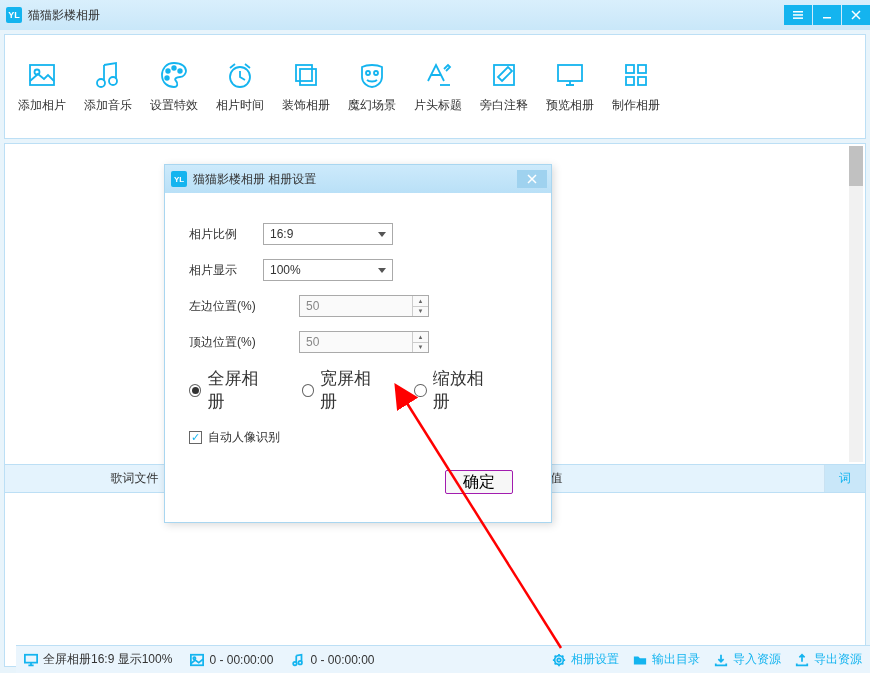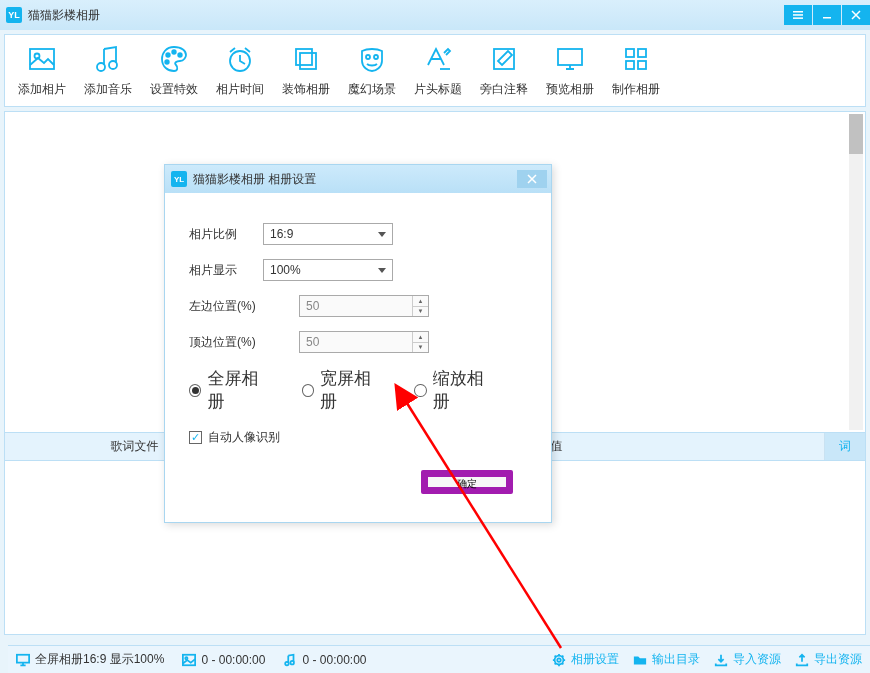--- a/index.html
+++ b/index.html
@@ -6,21 +6,21 @@
   body { width: 870px; height: 673px; background: #e8f4fb; position: relative; overflow: hidden; }
   
   
   .titlebar { height: 30px; background: linear-gradient(to bottom,#d9effc,#c9e7f9); display: flex; align-items: center; padding-left: 6px; font-size: 12px; color: #333; }
   .titlebar .app-icon { width: 16px; height: 16px; background: #14b4ef; color:#fff; font-size: 9px; font-weight: bold; display:flex; align-items:center; justify-content:center; border-radius:2px; margin-right:6px; }
   .titlebar .win-controls { margin-left:auto; display:flex; }
   .titlebar .win-btn { width: 28px; height: 20px; background: #14b4ef; color:#fff; display:flex; align-items:center; justify-content:center; margin-left:1px; cursor:pointer; }
   .titlebar .win-btn svg { width:12px; height:12px; }
   
   
-  .toolbar { background:#fff; border: 1px solid #bcdff5; margin: 4px; display:flex; padding: 8px 4px; }
+  .toolbar { background:#fff; border: 1px solid #bcdff5; margin: 4px; display:flex; padding: 24px 4px; }
   .tool-item { width: 66px; display:flex; flex-direction:column; align-items:center; cursor:pointer; color:#14b4ef; font-size:12px; }
   .tool-item .tool-icon { width:32px; height:32px; display:flex; align-items:center; justify-content:center; margin-bottom:6px; }
   .tool-item .tool-icon svg { width:32px; height:32px; fill:none; stroke:#14b4ef; stroke-width:1.8; }
   .tool-item .label { color:#333; }
   
   
   .canvas-area { background:#fff; border:1px solid #bcdff5; margin:0 4px; height: 322px; position:relative; }
   .canvas-scroll { position:absolute; right:2px; top:2px; bottom:2px; width:14px; background:#f1f1f1; }
   .canvas-scroll .thumb { background:#c1c1c1; height:40px; width:100%; }
   
@@ -28,21 +28,21 @@
   .table-header { display:flex; background:#e4f3fd; border:1px solid #bcdff5; border-top:none; margin:0 4px; height:28px; font-size:12px; color:#333; align-items:center; }
   .table-header .col { padding:0 8px; border-right:1px solid #c9e2f2; height:100%; display:flex; align-items:center; justify-content:center; }
   .table-header .col:first-child { width:260px; }
   .table-header .col:nth-child(2) { flex:1; }
   .table-header .col.small { width:52px; }
   .table-header .col.last { width:40px; background:#c9e7f9; color:#14b4ef; border-right: none; }
   
   .table-body { background:#fff; border:1px solid #bcdff5; border-top:none; margin:0 4px; height: 174px; }
   
   
-  .statusbar { position:absolute; left:8px; right:0; bottom:0; height:28px; background:#eaf5fd; border-top:1px solid #bcdff5; display:flex; align-items:center; font-size:12px; color:#333; padding:0 8px; }
+  .statusbar { position:absolute; left:16px; right:0; bottom:0; height:28px; background:#eaf5fd; border-top:1px solid #bcdff5; display:flex; align-items:center; font-size:12px; color:#333; padding:0 8px; }
   .statusbar .grp { display:flex; align-items:center; margin-right:18px; }
   .statusbar .grp svg { width:14px; height:14px; margin-right:5px; stroke:#14b4ef; fill:none; stroke-width:2; }
   .statusbar .grp.blue { color:#14b4ef; cursor:pointer; }
   .statusbar .right { margin-left:auto; display:flex; }
   .statusbar .right .grp { margin-left:14px; margin-right:0; }
   
   
   .dialog { position:absolute; left:164px; top:164px; width:388px; background:#fff; border:1px solid #a9d6f0; box-shadow: 2px 2px 8px rgba(0,0,0,0.15); }
   .dialog-title { height:28px; background:linear-gradient(to bottom,#cdeafb,#b9e0f7); display:flex; align-items:center; padding-left:6px; font-size:12px; color:#333; }
   .dialog-title .app-icon { width:16px; height:16px; background:#14b4ef; color:#fff; font-size:8px; font-weight:bold; display:flex; align-items:center; justify-content:center; border-radius:2px; margin-right:6px; }
@@ -60,21 +60,21 @@
   .radio-row { display:flex; align-items:center; margin-bottom:16px; margin-top:8px; }
   .radio-item { display:flex; align-items:center; margin-right:30px; cursor:pointer; font-size:17px; }
   .radio { width:13px; height:13px; border:1px solid #666; border-radius:50%; margin-right:6px; display:flex; align-items:center; justify-content:center; }
   .radio.checked .dot { width:7px; height:7px; background:#333; border-radius:50%; }
   
   .check-row { display:flex; align-items:center; margin-bottom: 24px; font-size:12px; }
   .checkbox { width:13px; height:13px; border:1px solid #666; margin-right:6px; display:flex; align-items:center; justify-content:center; background:#fff; }
   .checkbox.checked::after { content:"✓"; font-size:11px; color:#14b4ef; line-height:1; }
   
   .dialog-footer { display:flex; justify-content:flex-end; padding:0 14px 14px 0; }
-  .btn-ok { width:92px; height:24px; border:7px solid #a21caf; background:#f7f7f7; font-size:10px; cursor:pointer; border-radius:2px; }
+  .btn-ok { width:68px; height:24px; border:1px solid #a21caf; background:#f7f7f7; font-size:16px; cursor:pointer; border-radius:2px; }
   
   
   .arrow-svg { position:absolute; left:0; top:0; width:870px; height:673px; pointer-events:none; }
 </style>
 </head>
 <body>
 
 <div class="titlebar">
   <div class="app-icon">YL</div>
   <span>猫猫影楼相册</span>

